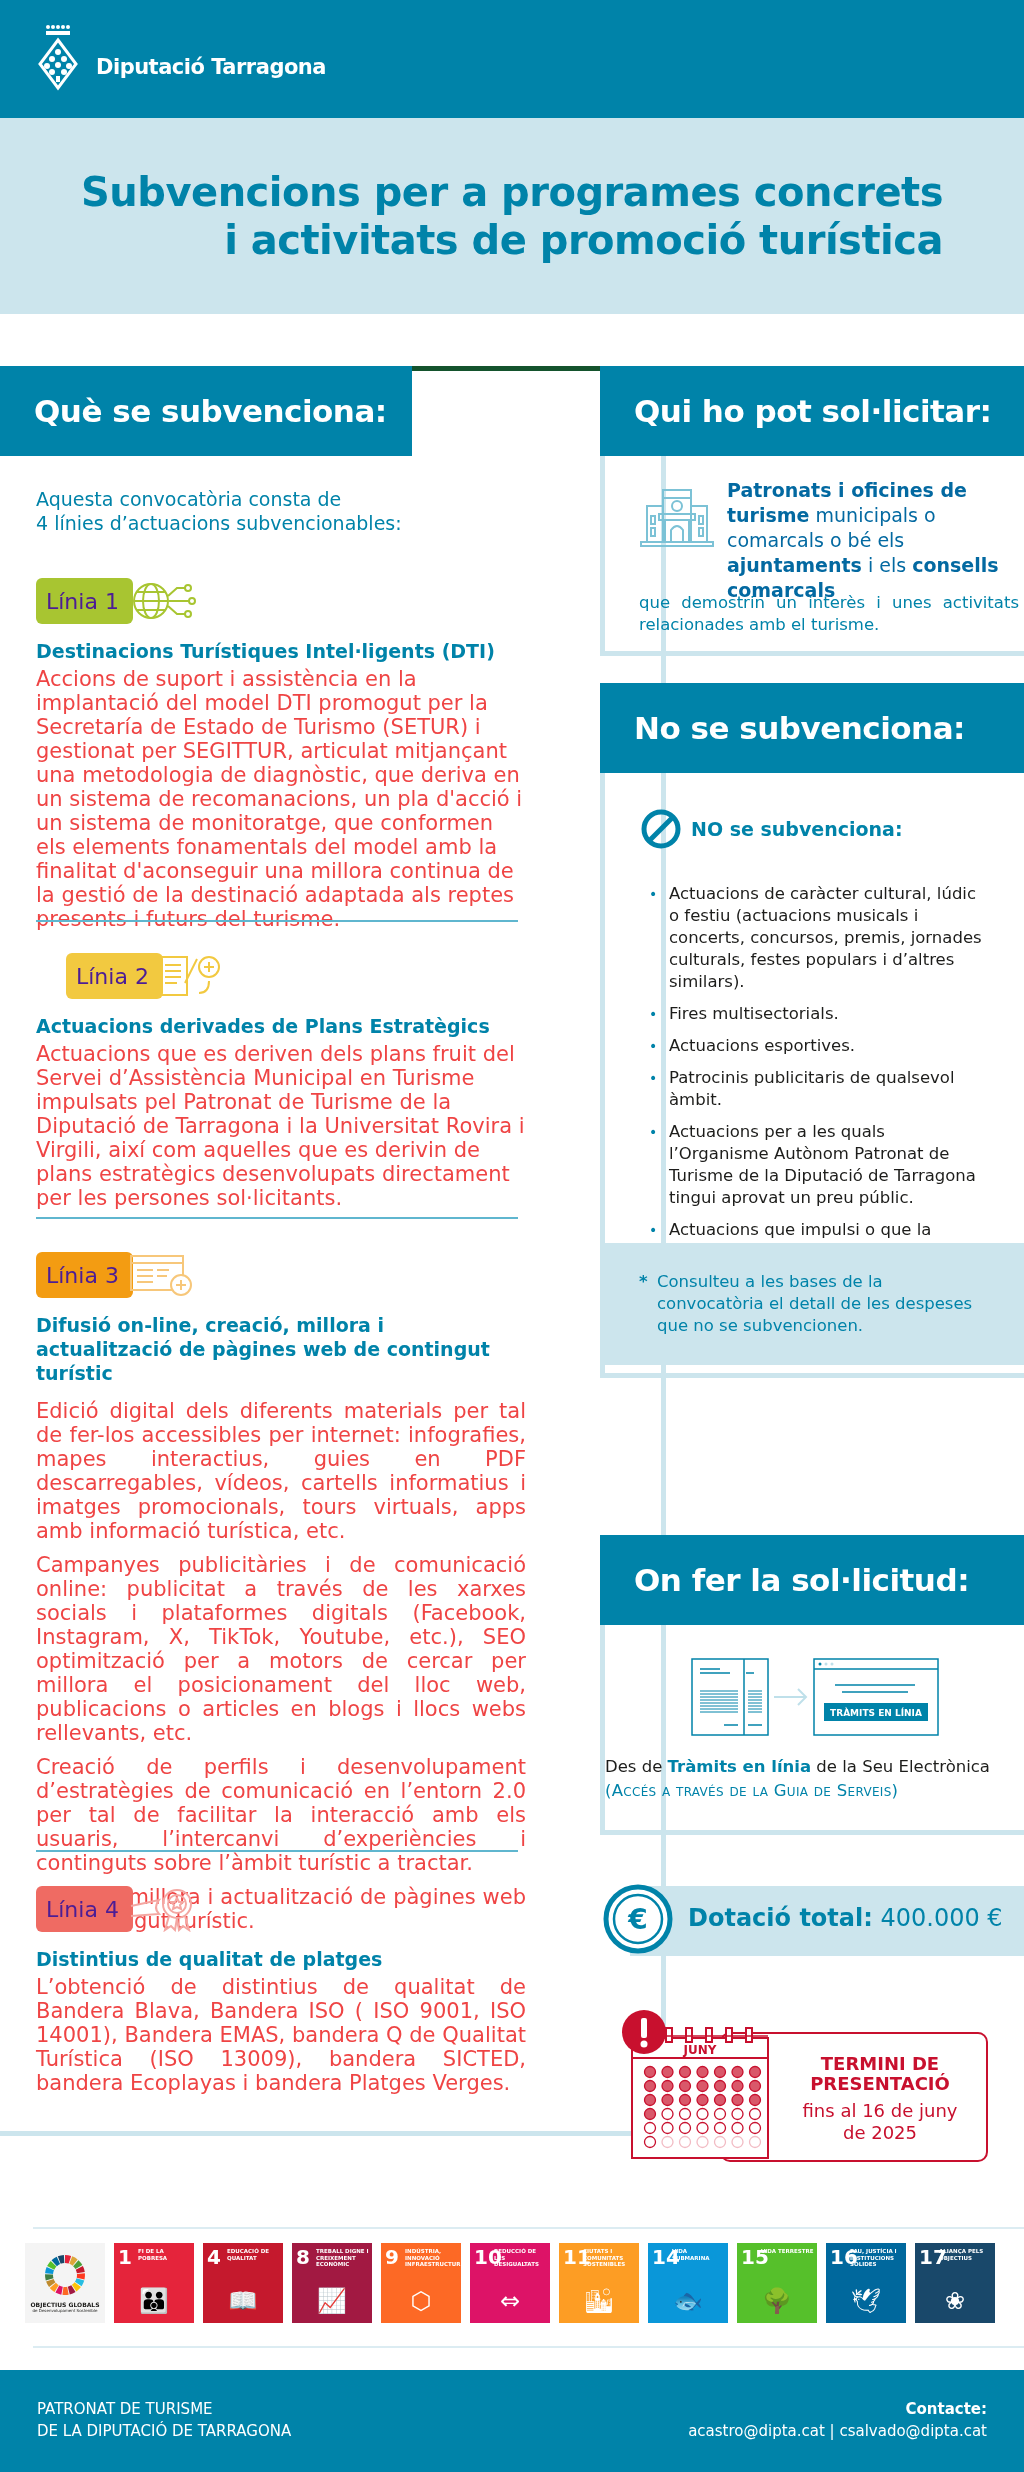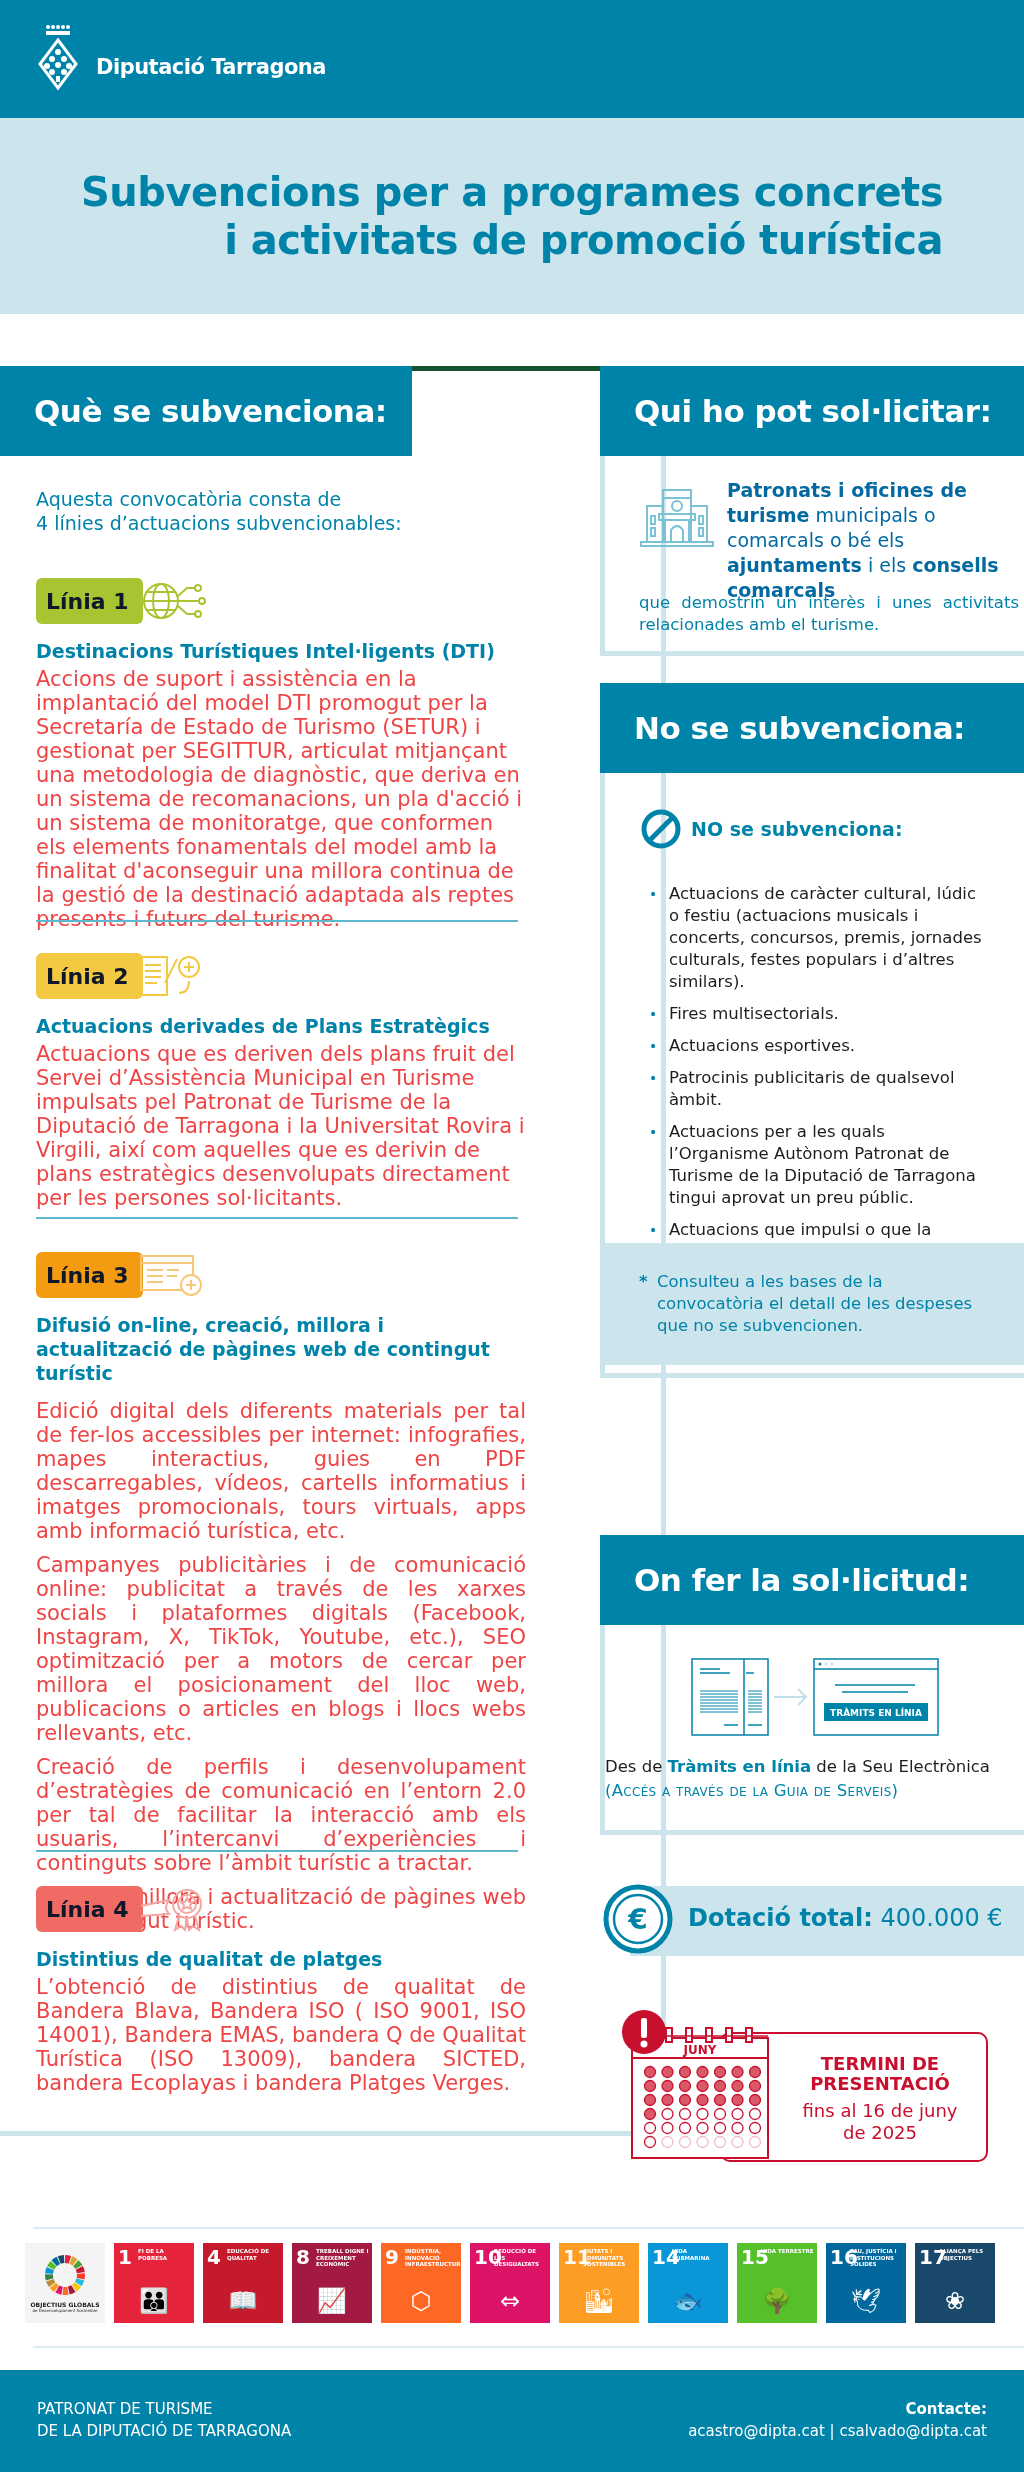--- a/index.html
+++ b/index.html
@@ -16,21 +16,21 @@
   .hero-title b { font-weight: bold; }
 
   
   .left-col { position: absolute; left: 0; top: 366px; width: 666px; height: 1770px; border-right: 5px solid #cce5ed; border-bottom: 5px solid #cce5ed; border-top: 5px solid #14532d; }
   .sec-head { background: #0083a9; color: #fff; font-weight: bold; font-size: 31px; display: flex; align-items: center; padding-left: 34px; letter-spacing: -0.5px; }
   .left-head { position: absolute; left: 0; top: 0; width: 412px; height: 90px; margin-top: -5px; }
   .intro { position: absolute; left: 36px; top: 116px; color: #0083a9; font-size: 19px; line-height: 24px; }
 
   .linia { position: absolute; left: 36px; width: 490px; }
   .badge-row { display: flex; align-items: center; height: 48px; }
-  .badge { color: #0f172a; font-weight: bold; font-size: 22px; height: 46px; padding: 0 14px 0 10px; border-radius: 6px; display: flex; align-items: center; }
+  .badge { color: #4c1d95; font-weight: normal; font-size: 22px; height: 46px; padding: 0 14px 0 10px; border-radius: 6px; display: flex; align-items: center; }
   .badge-icon { width: 70px; height: 46px; margin-left: -4px; }
   .linia-title { color: #0083a9; font-weight: bold; font-size: 19px; line-height: 24px; margin-top: 14px; }
   .linia-body { font-size: 21px; line-height: 24px; margin-top: 4px; color: #ef4444; }
   .linia-body p + p { margin-top: 10px; }
   .justify { text-align: justify; }
   .divider { position: absolute; left: 36px; width: 482px; height: 2px; background: #5fb6cf; }
 
   
   .right-box { position: absolute; left: 600px; width: 424px; border-left: 5px solid #cce5ed; border-bottom: 5px solid #cce5ed; }
   .right-head { height: 90px; margin-left: -5px; }
@@ -144,21 +144,21 @@
     </div>
     <div class="linia-title">Destinacions Turístiques Intel·ligents (DTI)</div>
     <div class="linia-body">
       <p>Accions de suport i assistència en la implantació del model DTI promogut per la Secretaría de Estado de Turismo (SETUR) i gestionat per SEGITTUR, articulat mitjançant una metodologia de diagnòstic, que deriva en un sistema de recomanacions, un pla d'acció i un sistema de monitoratge, que conformen els elements fonamentals del model amb la finalitat d'aconseguir una millora continua de la gestió de la destinació adaptada als reptes presents i futurs del turisme.</p>
     </div>
   </div>
   <div class="divider" style="top:549px;"></div>
 
   <div class="linia" style="top:581px;">
     <div class="badge-row">
-      <span class="badge" style="background:#f2c940;">Línia 2</span>
+      <span class="badge" style="background:#f2c940;margin-left:30px;">Línia 2</span>
       <svg class="badge-icon" viewBox="0 0 70 46" fill="none" stroke="#f2c940" stroke-width="2">
         <rect x="2" y="4" width="26" height="38"></rect>
           <line x1="6" y1="12" x2="22" y2="12"></line>
           <line x1="6" y1="18" x2="22" y2="18"></line>
           <line x1="6" y1="24" x2="22" y2="24"></line>
           <line x1="6" y1="30" x2="18" y2="30"></line>
         <path d="M26 30 L38 6"></path>
           <circle cx="50" cy="14" r="10"></circle>
           <line x1="50" y1="9" x2="50" y2="19"></line>
           <line x1="45" y1="14" x2="55" y2="14"></line>

